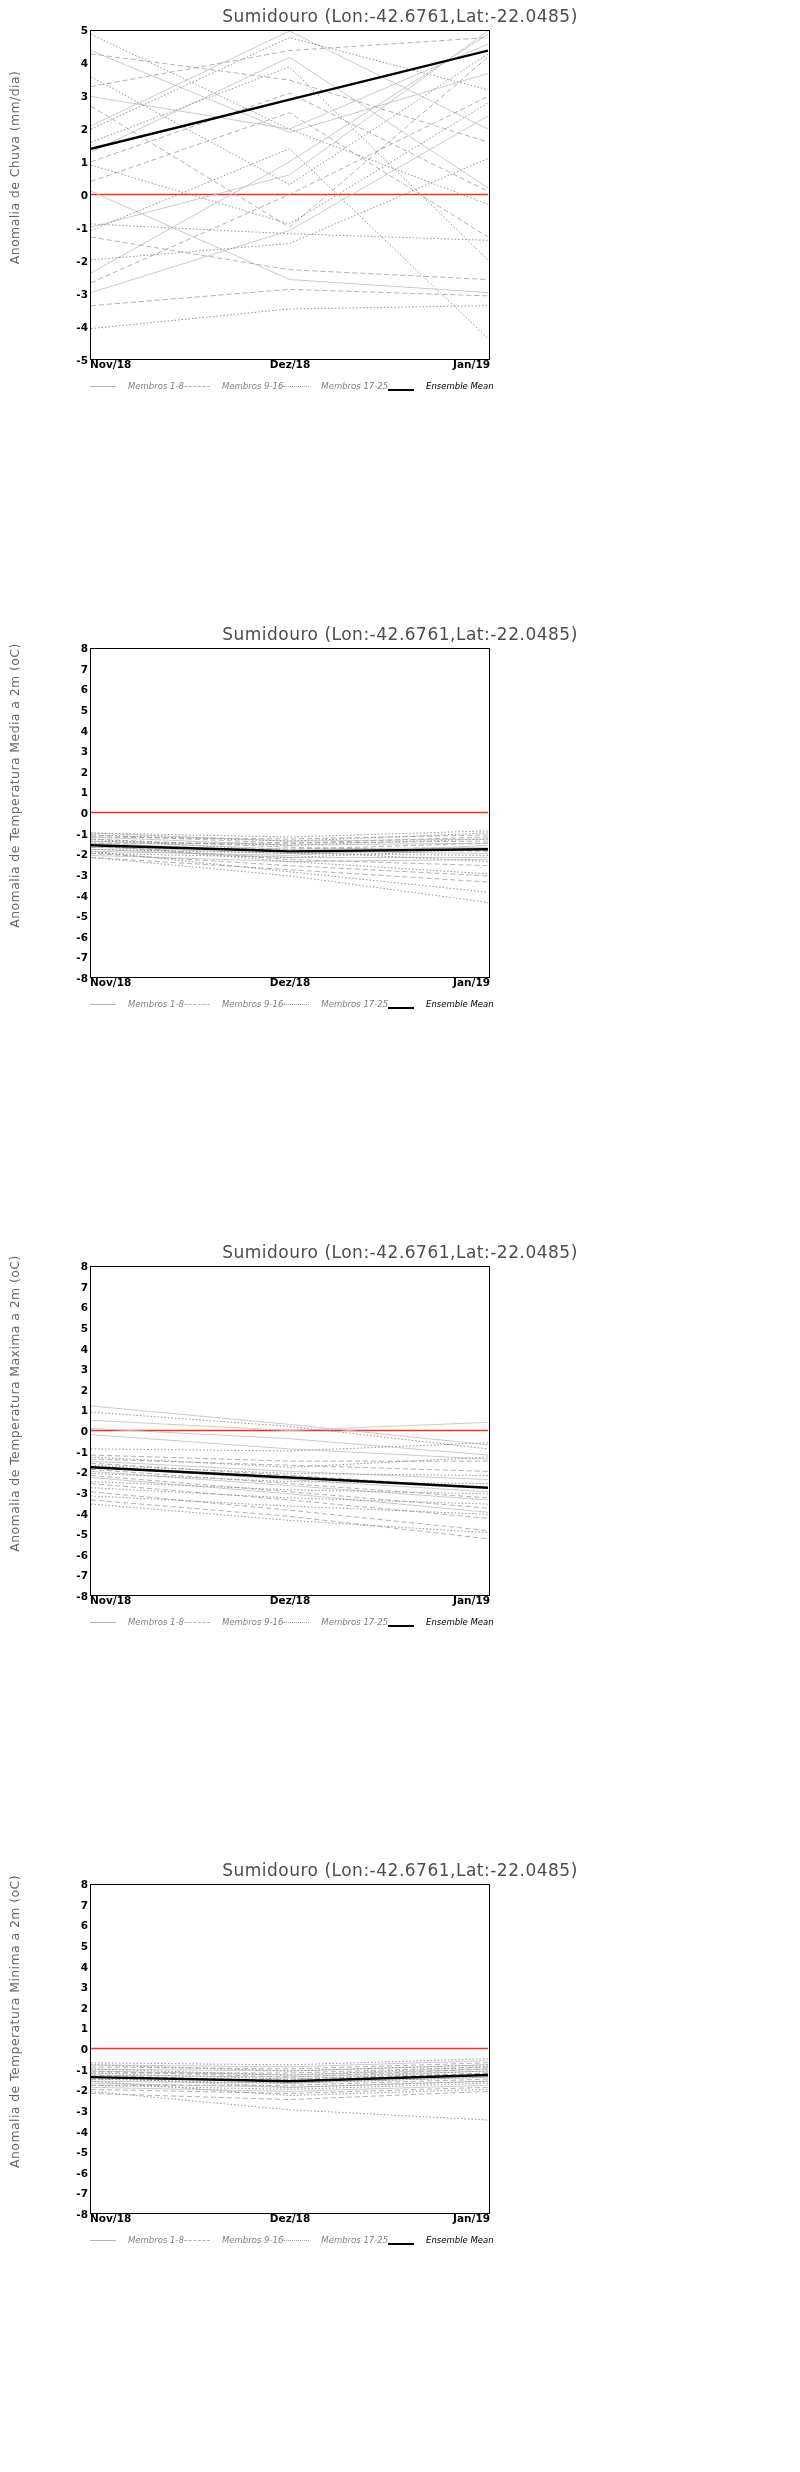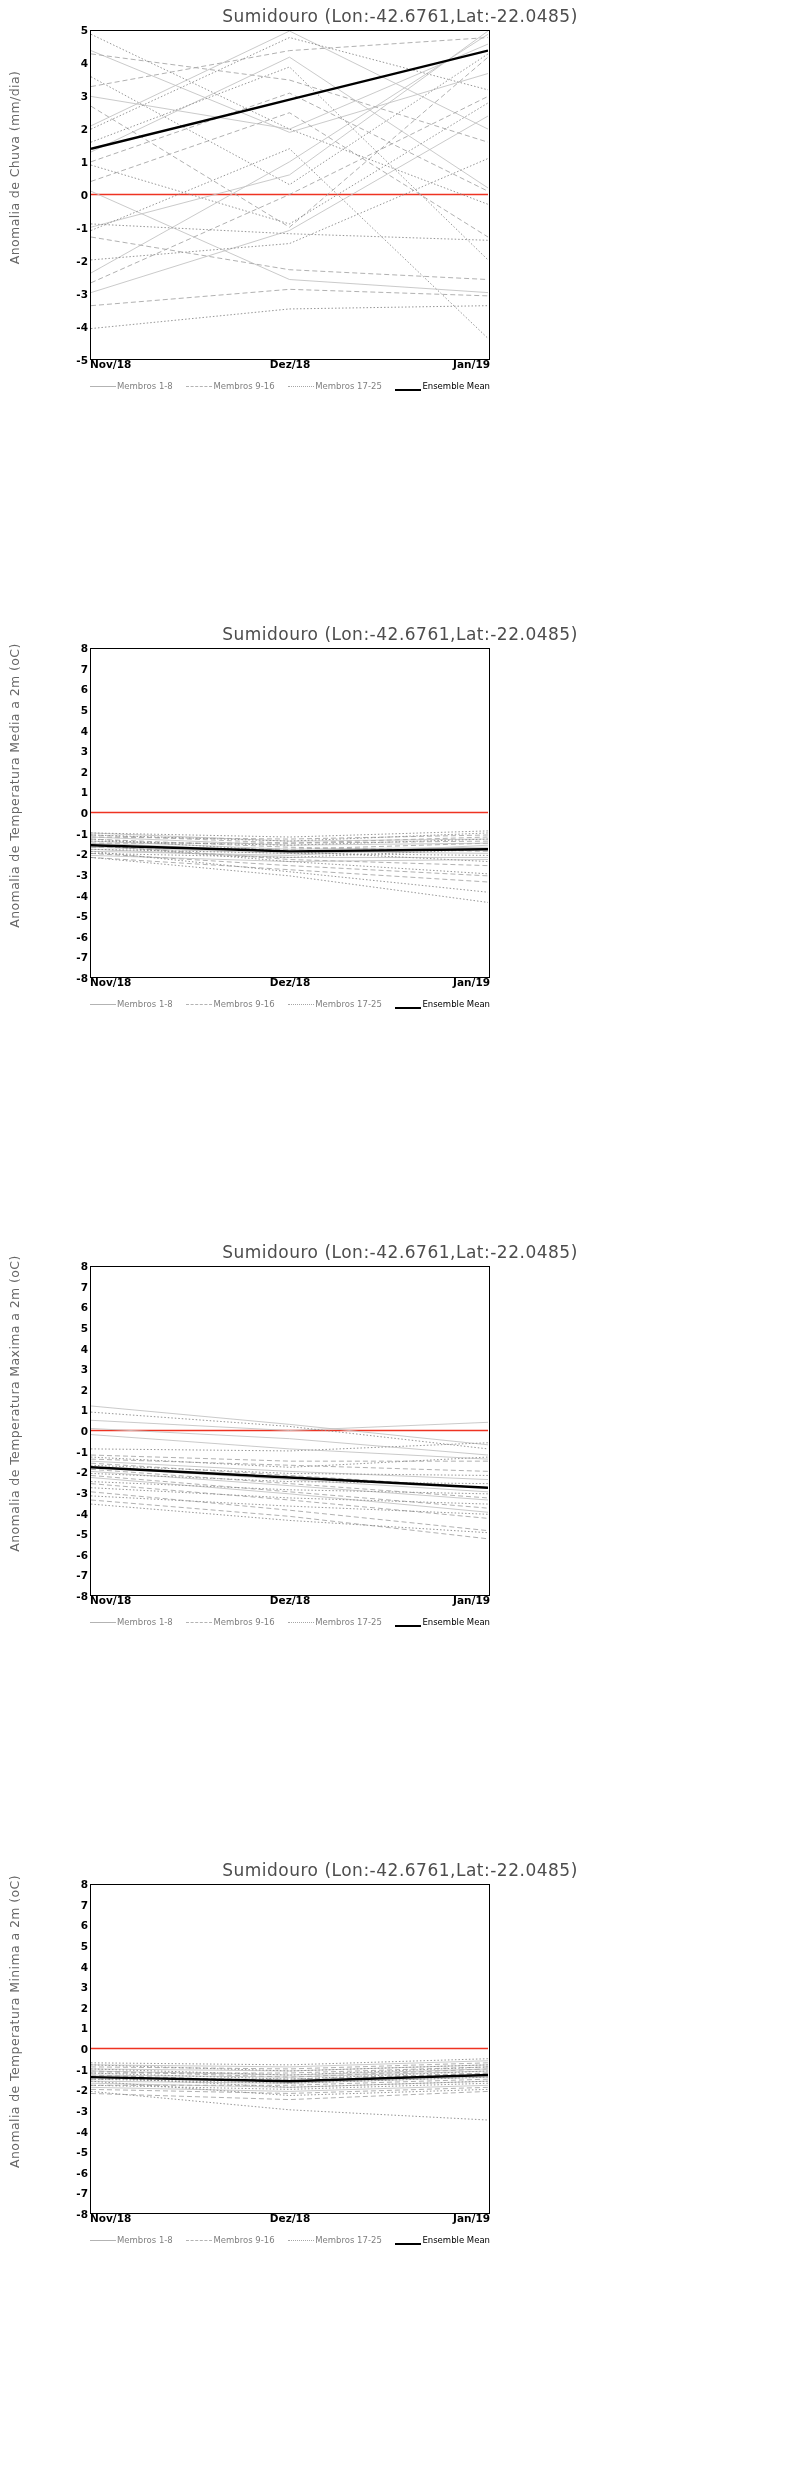--- a/index.html
+++ b/index.html
@@ -96,25 +96,26 @@
     top: 378px;
     width: 400px;
     height: 16px;
     display: flex;
     align-items: center;
     justify-content: space-between;
   }
   .legend-item {
     display: flex;
     align-items: center;
-    gap: 1px;
+    gap: 12px;
     font-size: 8.5px;
     color: #808080;
     font-family: "DejaVu Sans", sans-serif;
     white-space: nowrap;
+    font-style: italic;
   }
   .legend-item.bold {
     color: #000;
     align-items: flex-end;
   }
   .legend-swatch {
     display: inline-block;
     width: 26px;
     height: 0;
     border-top: 1px solid #b3b3b3;

